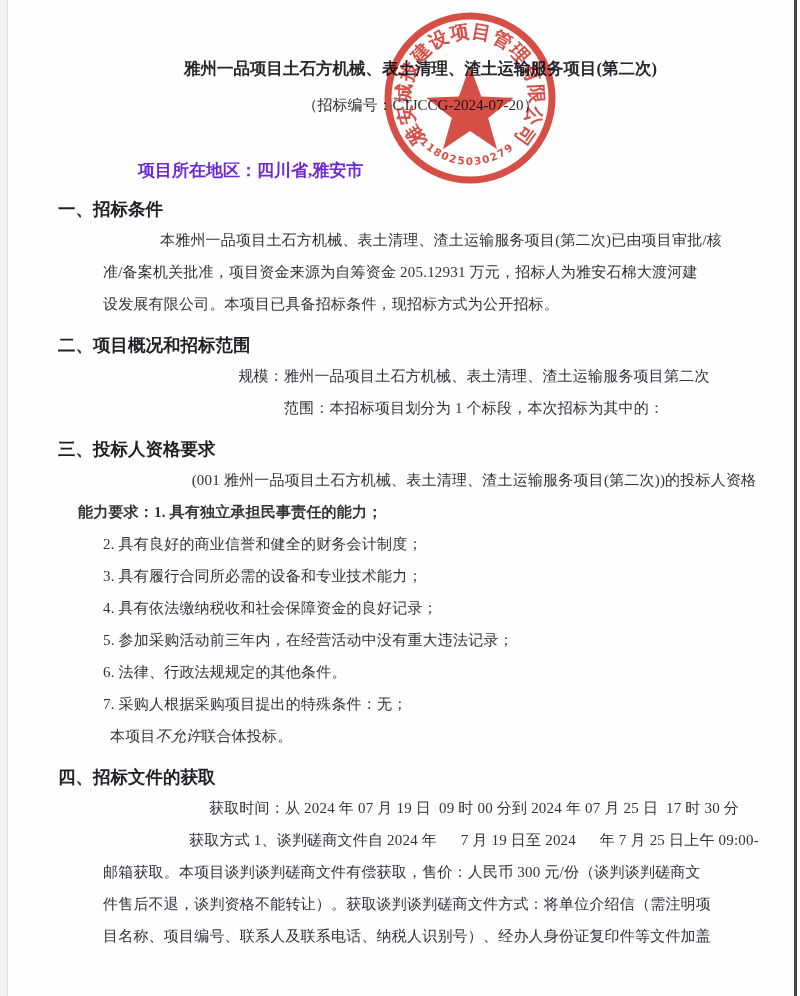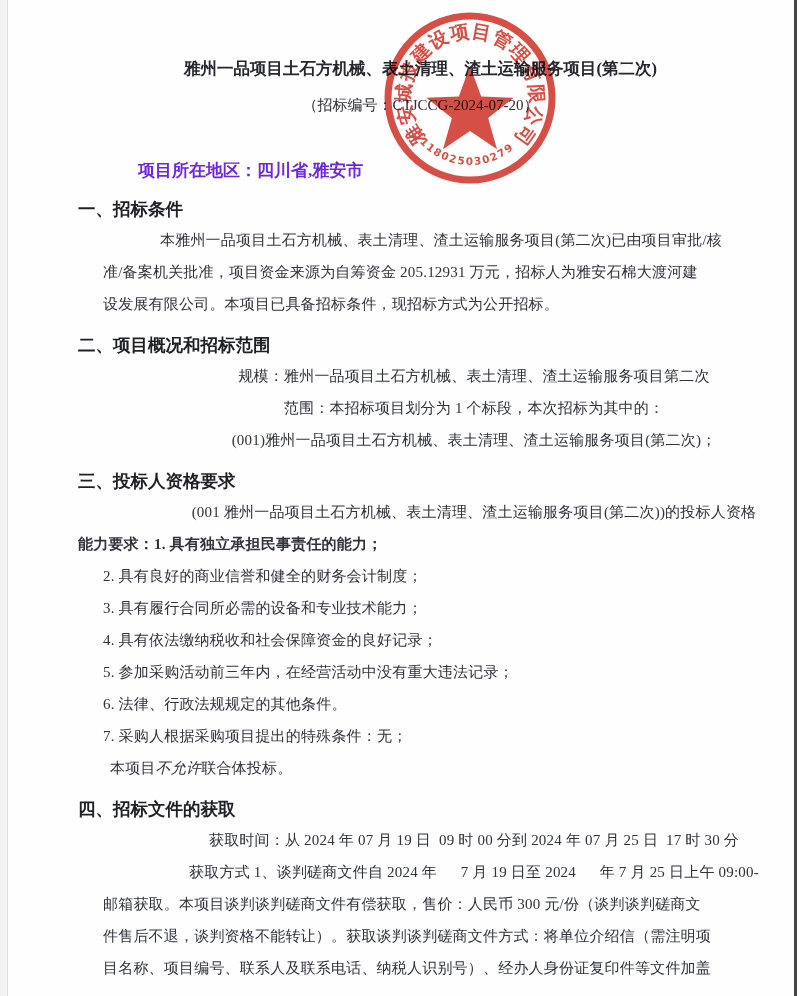--- a/index.html
+++ b/index.html
@@ -15,21 +15,21 @@
   .edge-left-strip{position:absolute;left:0;top:0;width:7px;height:996px;background:#f3f3f1;}
   .edge-left-line{position:absolute;left:7px;top:0;width:1px;height:996px;background:#dedede;}
   .edge-right-line{position:absolute;right:3px;top:0;width:3px;height:996px;background:#454545;}
 
   .doc{position:absolute;left:0;top:0;width:800px;}
   .line{white-space:pre;letter-spacing:.2px;font-size:15px;line-height:32px;height:32px;overflow:visible;}
   .center{text-align:center;white-space:pre;padding-left:41px;}
   .t1{margin-top:54px;font-size:16.5px;font-weight:bold;line-height:30px;color:#26272e;}
   .t2{margin-top:6px;font-size:15px;line-height:30px;color:#2c2d35;}
   .location{margin-top:38px;margin-left:138px;font-size:17px;font-weight:bold;line-height:26px;height:26px;white-space:pre;color:#6d28d9;}
-  .heading{margin-left:78px;font-size:17.5px;font-weight:bold;line-height:30px;height:30px;white-space:pre;color:#1f2026;margin-top:10px;}
+  .heading{margin-left:58px;font-size:17.5px;font-weight:bold;line-height:30px;height:30px;white-space:pre;color:#1f2026;margin-top:10px;}
   .m103{margin-left:103px;}
   .m118{margin-left:78px;font-weight:bold;}
   .m145{margin-left:110px;}
   .m148{margin-left:148px;text-align:center;}
   .m160{margin-left:160px;}
   .em-it{font-style:italic;}
   
   .stamp-svg{position:absolute;left:0;top:0;width:800px;height:996px;pointer-events:none;mix-blend-mode:multiply;opacity:.9;}
 </style>
 </head>
@@ -47,21 +47,20 @@
     <div class="location">项目所在地区：四川省,雅安市</div>
 
     <div class="heading">一、招标条件</div>
     <div class="line m160">本雅州一品项目土石方机械、表土清理、渣土运输服务项目(第二次)已由项目审批/核</div>
     <div class="line m103">准/备案机关批准，项目资金来源为自筹资金 205.12931 万元，招标人为雅安石棉大渡河建</div>
     <div class="line m103">设发展有限公司。本项目已具备招标条件，现招标方式为公开招标。</div>
 
     <div class="heading">二、项目概况和招标范围</div>
     <div class="line m148">规模：雅州一品项目土石方机械、表土清理、渣土运输服务项目第二次</div>
     <div class="line m148">范围：本招标项目划分为 1 个标段，本次招标为其中的：</div>
-    <div class="line m148">(001)雅州一品项目土石方机械、表土清理、渣土运输服务项目(第二次)；</div>
 
     <div class="heading">三、投标人资格要求</div>
     <div class="line m148">(001 雅州一品项目土石方机械、表土清理、渣土运输服务项目(第二次))的投标人资格</div>
     <div class="line m118">能力要求：1. 具有独立承担民事责任的能力；</div>
     <div class="line m103">2. 具有良好的商业信誉和健全的财务会计制度；</div>
     <div class="line m103">3. 具有履行合同所必需的设备和专业技术能力；</div>
     <div class="line m103">4. 具有依法缴纳税收和社会保障资金的良好记录；</div>
     <div class="line m103">5. 参加采购活动前三年内，在经营活动中没有重大违法记录；</div>
     <div class="line m103">6. 法律、行政法规规定的其他条件。</div>
     <div class="line m103">7. 采购人根据采购项目提出的特殊条件：无；</div>

